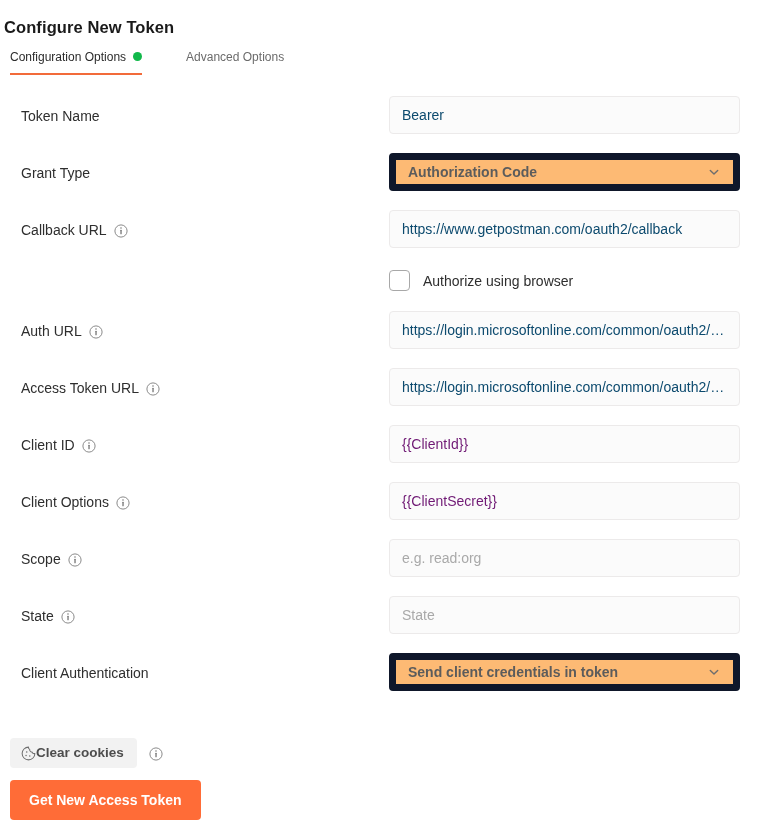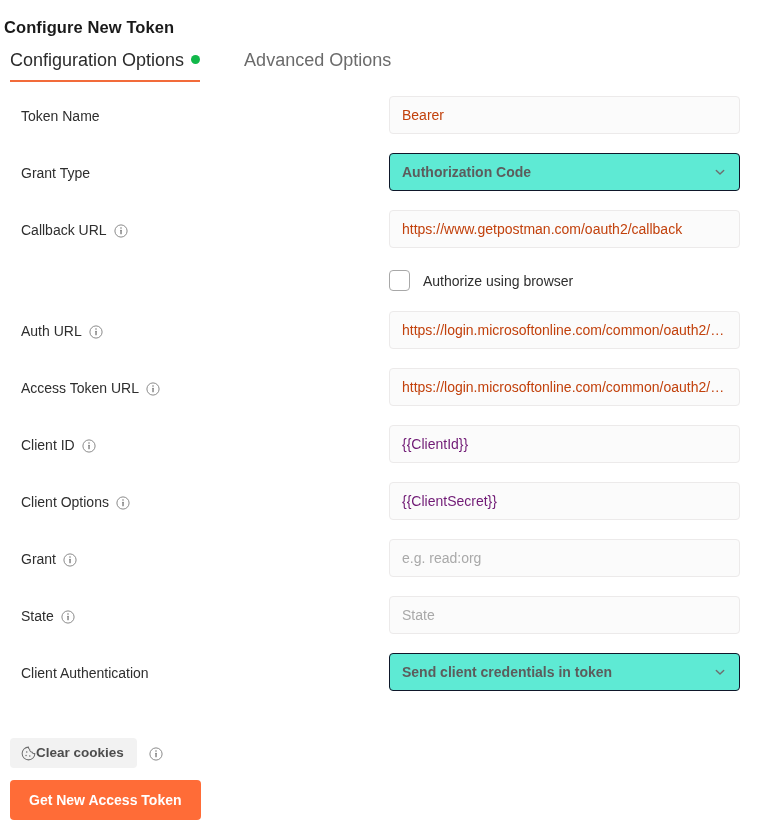--- a/index.html
+++ b/index.html
@@ -34,21 +34,21 @@
 
   .tabs {
     position: absolute;
     left: 10px;
     top: 50px;
     display: flex;
     align-items: flex-start;
   }
   .tab {
     position: relative;
-    font-size: 18px;
+    font-size: 12px;
     color: #6b6b6b;
     padding: 0 0 11px 0;
     cursor: pointer;
     display: flex;
     align-items: center;
     gap: 7px;
     white-space: nowrap;
   }
   .tab.active {
     color: #2b2b2b;
@@ -71,23 +71,24 @@
     background: #11b84a;
     display: inline-block;
     flex: 0 0 auto;
     position: relative;
     top: -1px;
   }
 
   
   .form {
     position: absolute;
-    left: 11px;
+    left: 0;
     top: 96px;
     width: 631px;
+    padding-left: 11px;
   }
   .row {
     position: relative;
     height: 57px;
   }
 
   .field-label {
     position: absolute;
     left: 10px;
     top: 11px;
@@ -120,36 +121,36 @@
   }
 
   .text-input {
     width: 100%;
     height: 38px;
     border-radius: 4px;
     background: #fbfbfb;
     border: 1px solid #eceaea;
     font-family: "Liberation Sans", sans-serif;
     font-size: 14px;
-    color: #c2410c;
+    color: #0c4a6e;
     padding: 0 12px;
     outline: none;
     text-overflow: ellipsis;
     white-space: nowrap;
     overflow: hidden;
   }
   .text-input::placeholder { color: #a9a9a9; }
   .text-input.var-value { color: #701a75; }
 
   .select-box {
     width: 100%;
     height: 38px;
     border-radius: 4px;
-    background: #5eead4;
-    border: 1px solid #0f172a;
+    background: #fdba74;
+    border: 7px solid #0f172a;
     display: flex;
     align-items: center;
     padding: 0 12px;
     cursor: pointer;
     justify-content: space-between;
   }
   .select-value {
     font-size: 14px;
     font-weight: bold;
     color: #5c5c5c;
@@ -355,21 +356,21 @@
           </svg>
         </span>
       </div>
       <div class="control">
         <input class="text-input var-value" type="text" value="{{ClientSecret}}" placeholder="Client Secret" style="">
       </div>
     </div>
 
     <div class="row">
       <div class="field-label">
-        <span>Grant</span>
+        <span>Scope</span>
         <span class="info-icon">
           <svg width="14" height="14" viewBox="0 0 14 14">
             <circle cx="7" cy="7" r="6.1" fill="none" stroke="#8a8a8a" stroke-width="1"></circle>
             <circle cx="7" cy="4.1" r="0.75" fill="#6e6e6e"></circle>
             <rect x="6.4" y="5.8" width="1.25" height="4.5" rx="0.5" fill="#6e6e6e"></rect>
           </svg>
         </span>
       </div>
       <div class="control">
         <input class="text-input" type="text" value="" placeholder="e.g. read:org" style="">

